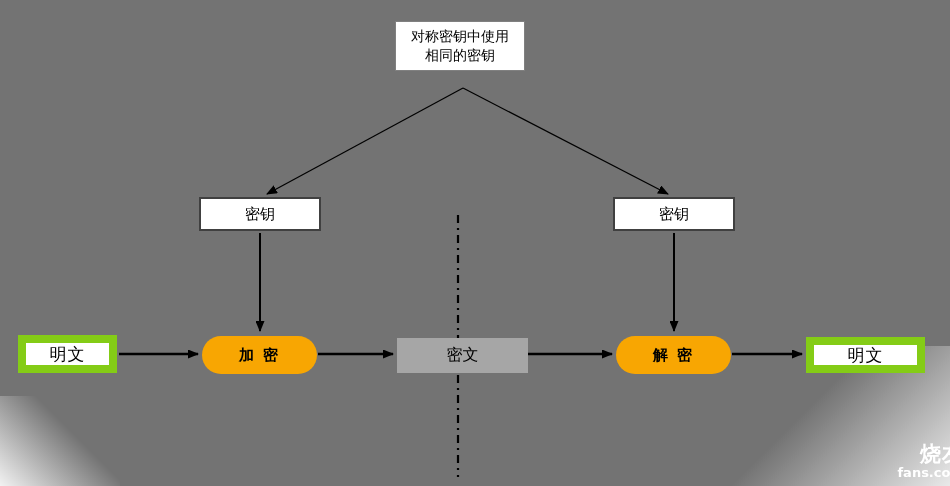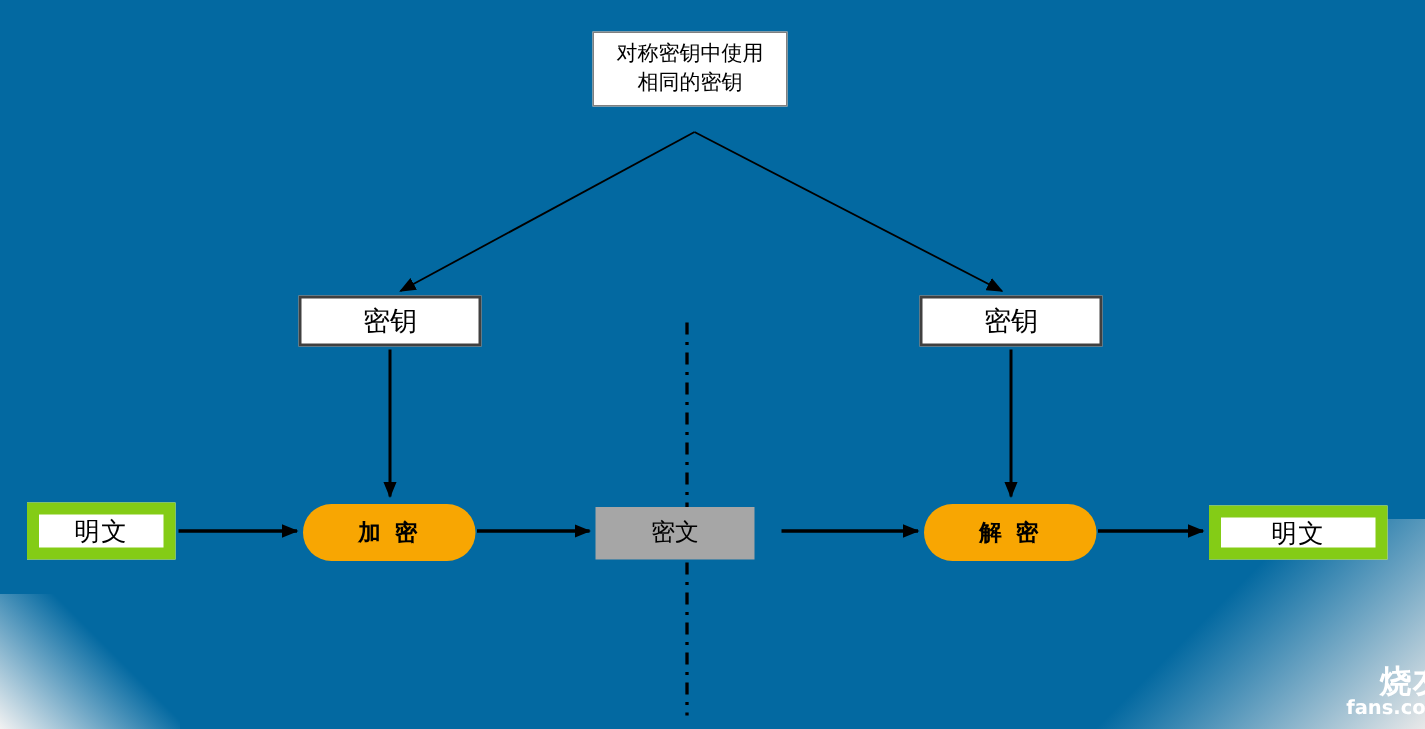--- a/index.html
+++ b/index.html
@@ -5,21 +5,21 @@
   * { margin: 0; padding: 0; box-sizing: border-box; }
   html, body { background: #ffffff; }
   body {
     font-family: "DejaVu Sans", "Liberation Sans", sans-serif;
     color: #000;
   }
   .canvas {
     position: relative;
     width: 950px;
     height: 486px;
-    background: #0369a1;
+    background: #737373;
     overflow: hidden;
   }
   
   .corner-shade-br {
     position: absolute;
     right: 0; bottom: 0;
     width: 260px; height: 140px;
     background: linear-gradient(315deg, #e9e9e9 0%, rgba(255,255,255,0) 55%);
     pointer-events: none;
   }
@@ -47,21 +47,21 @@
   .note-box {
     left: 395px; top: 21px;
     width: 130px; height: 50px;
     border: 1px solid var(--note-border, #808080);
     font-size: 14px;
     line-height: 19px;
   }
   .key-box {
     width: 122px; height: 34px;
     border: 2px solid #404040;
-    font-size: 18px;
+    font-size: 15px;
   }
   .key-box.left  { left: 199px; top: 197px; }
   .key-box.right { left: 613px; top: 197px; }
   .plain-box {
     border: 8px solid #84cc16;
     font-size: 17px;
     letter-spacing: 1px;
   }
   .plain-box.left  { left: 18px;  top: 335px; width: 99px;  height: 38px; }
   .plain-box.right { left: 806px; top: 337px; width: 119px; height: 36px; }
@@ -70,21 +70,21 @@
     border-radius: 19px;
     background: var(--pill-fill, #F8A602);
     font-size: 15px;
     font-weight: bold;
     letter-spacing: 2px;
   }
   .pill.encrypt { left: 202px; top: 336px; text-align: right; }
   .pill.decrypt { left: 616px; top: 336px; }
   .cipher-box {
     left: 397px; top: 338px;
-    width: 106px; height: 35px;
+    width: 131px; height: 35px;
     background: var(--cipher-fill, #A6A6A6);
     font-size: 16px;
   }
   .watermark {
     position: absolute;
     right: -14px; bottom: 6px;
     z-index: 3;
     text-align: right;
     color: #ffffff;
     font-weight: bold;

